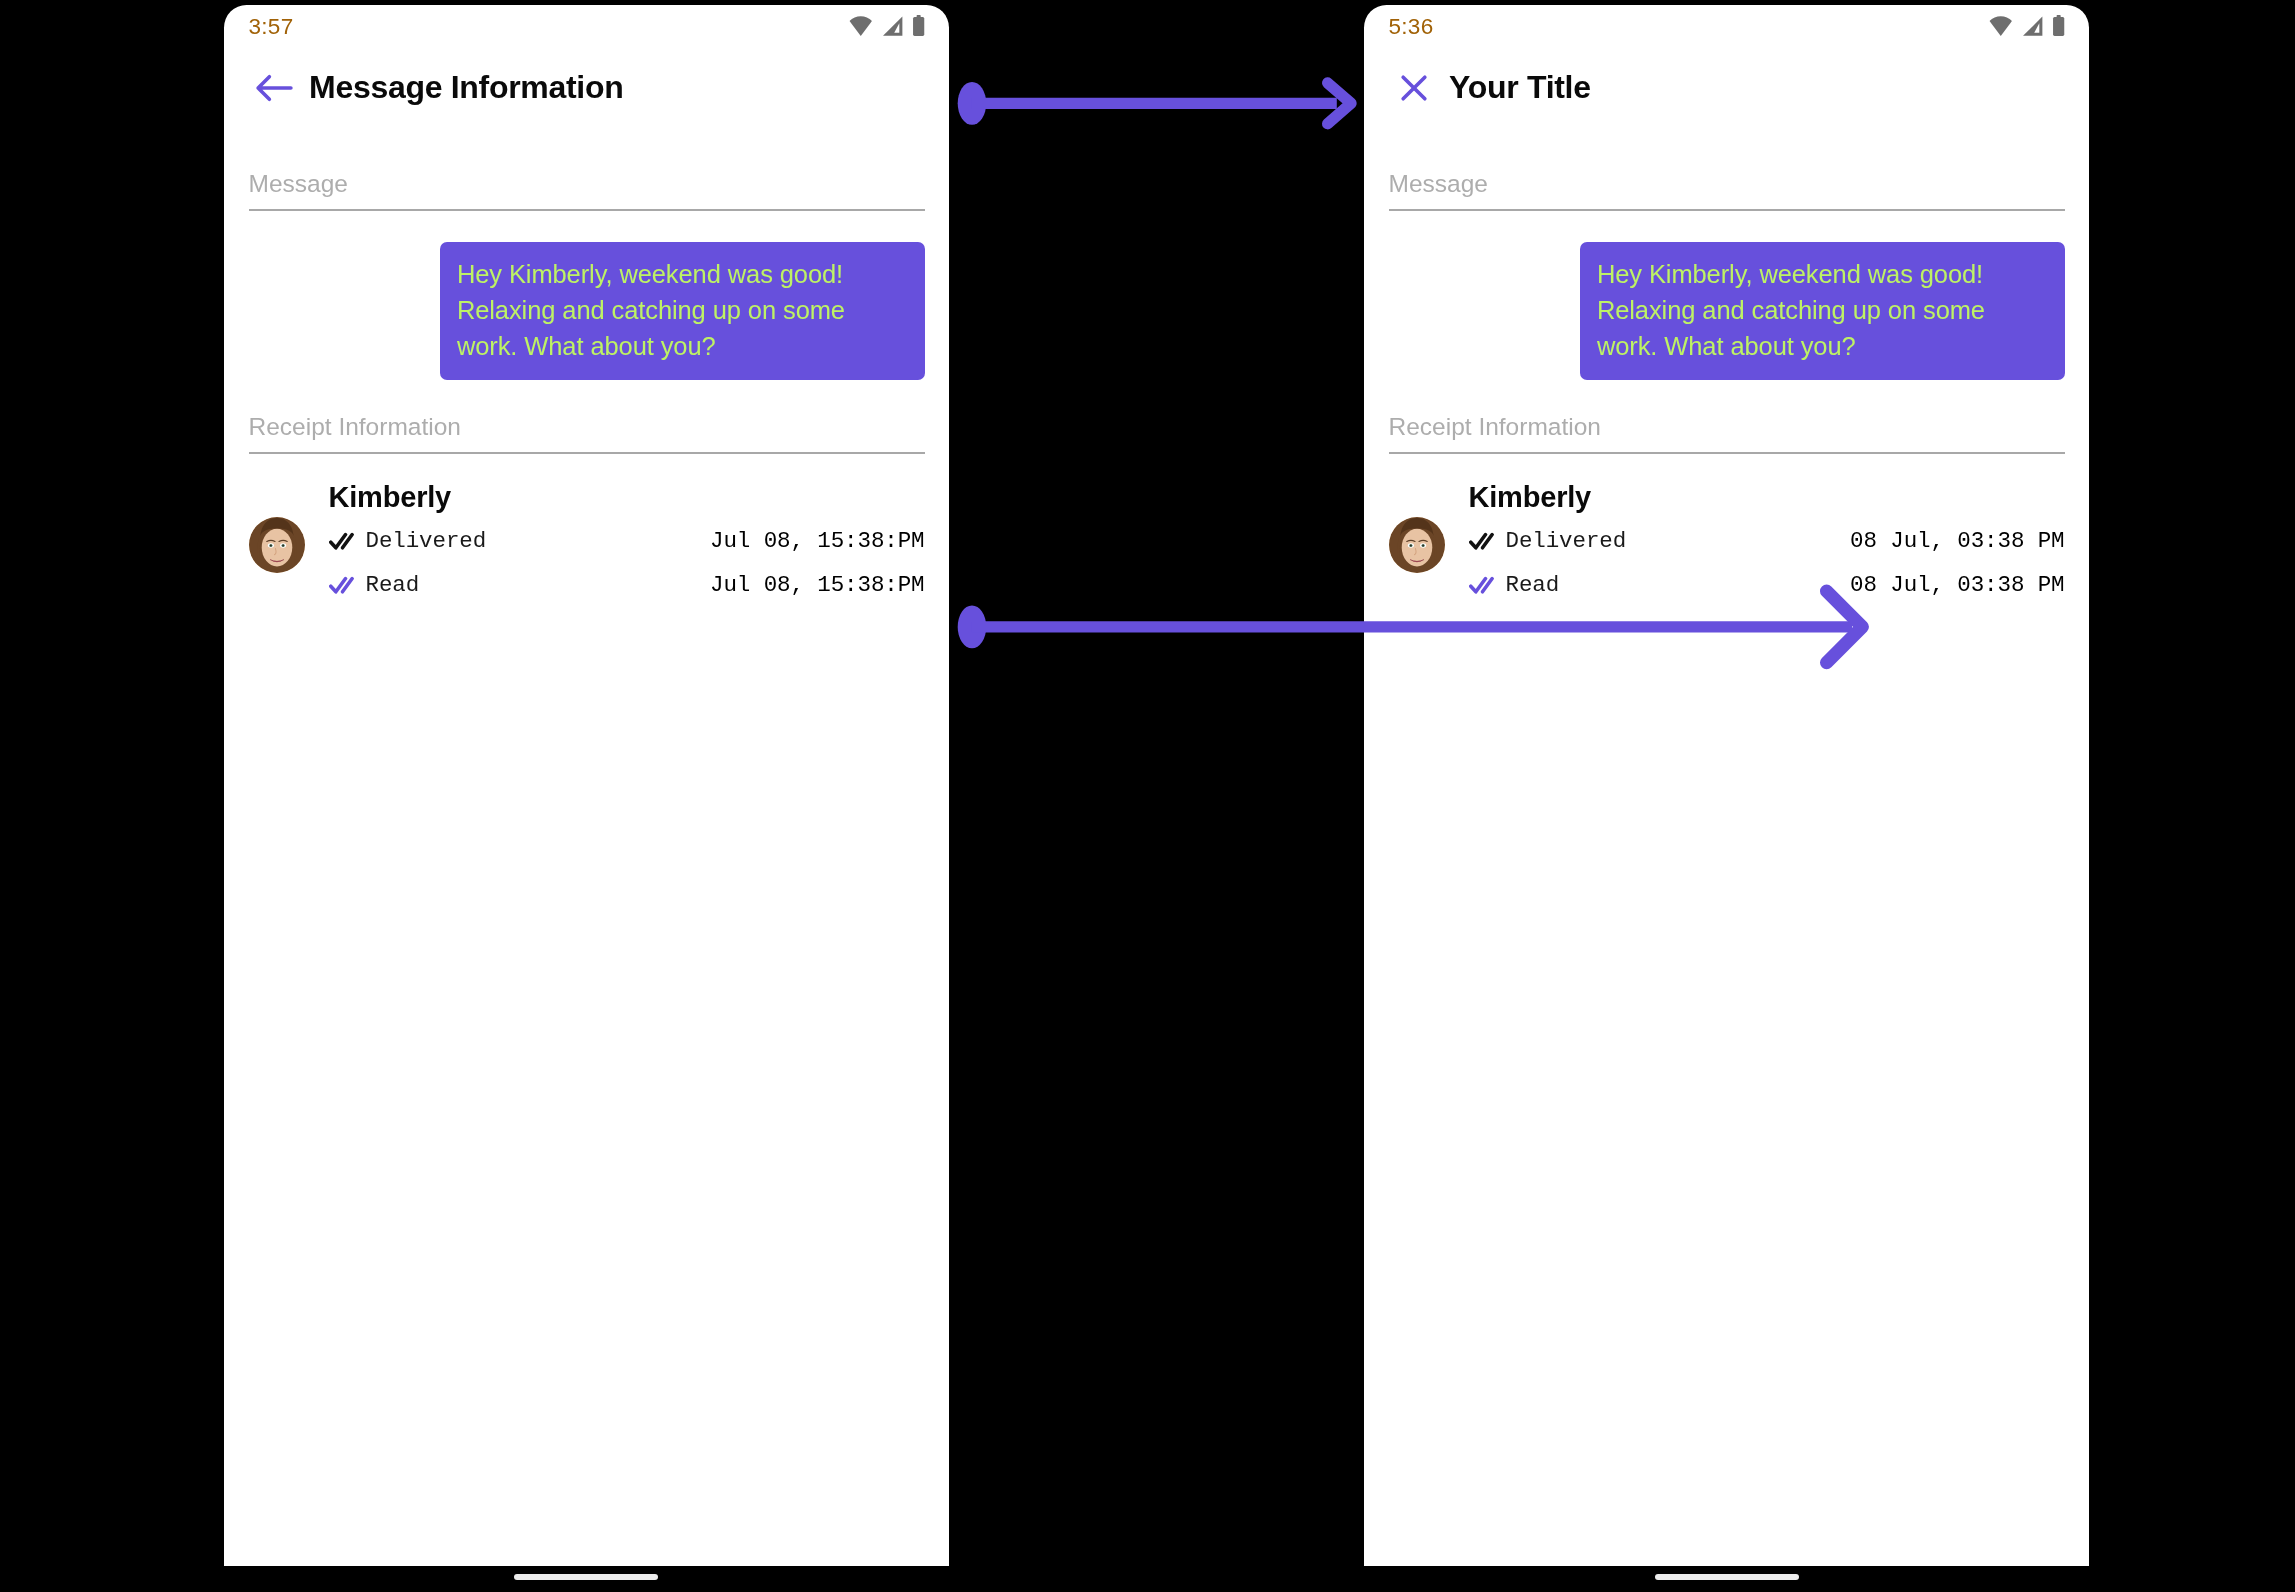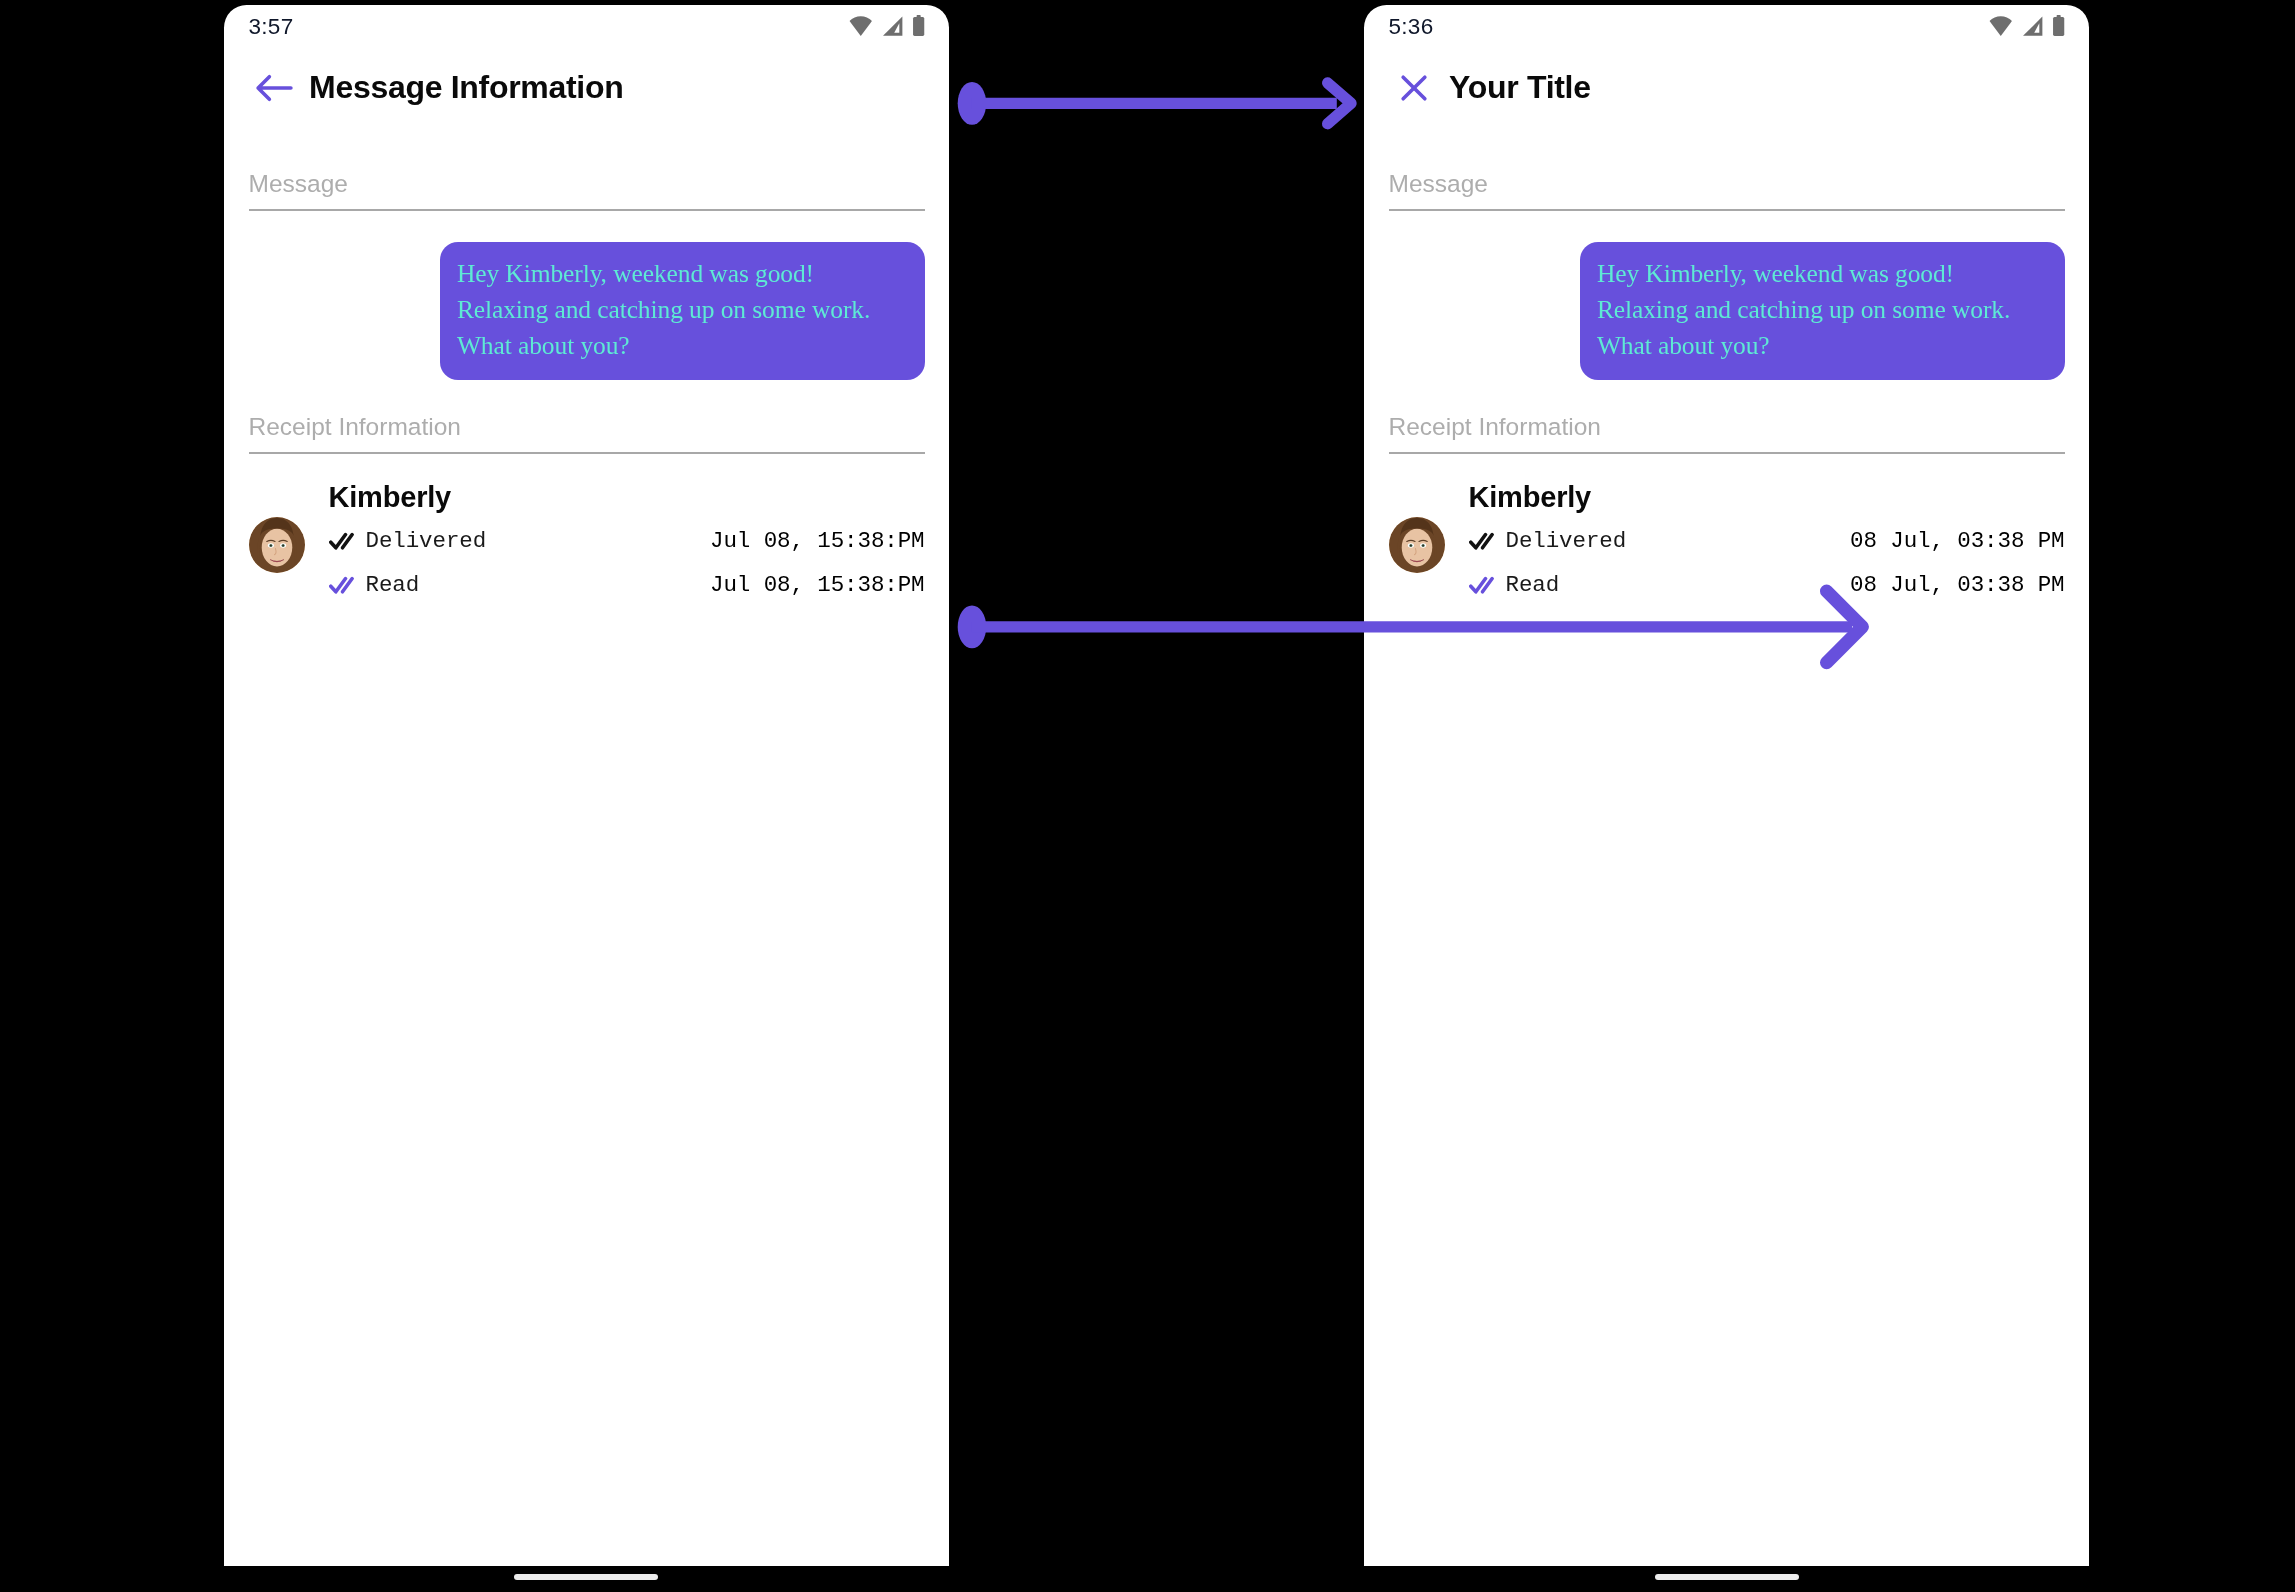--- a/index.html
+++ b/index.html
@@ -28,21 +28,21 @@
   .statusbar {
     position: relative;
     height: 44px;
     display: flex;
     align-items: center;
     justify-content: space-between;
     padding: 0 23.5px 0 24.5px;
   }
   .clock {
     font-size: 22.5px;
-    color: #0f172a;
+    color: #a16207;
     letter-spacing: 0.3px;
     line-height: 1;
     text-align: right;
   }
   .sysicons { display: flex; align-items: center; gap: 9.2px; }
   .ic { display: block; }
 
   
   .appbar {
     height: 77px;
@@ -79,28 +79,27 @@
   .msg-sec { margin-top: 44px; }
 
   
   .bubble-row {
     display: flex;
     justify-content: flex-end;
     padding: 31px 24.5px 0 24.5px;
   }
   .bubble {
     background: #6750DC;
-    border-radius: 18px;
-    color: #5eead4;
+    border-radius: 7px;
+    color: #bef264;
     font-size: 25.5px;
     line-height: 1.42;
     padding: 14.3px 17.4px 15.3px 17.4px;
     max-width: 485px;
     letter-spacing: -0.1px;
-    font-family: Liberation Serif, serif;
   }
 
   .receipt-sec { margin-top: 33px; }
 
   
   .receipt-body {
     position: relative;
     padding: 27.6px 24.5px 0 24.5px;
   }
   .r-name {

